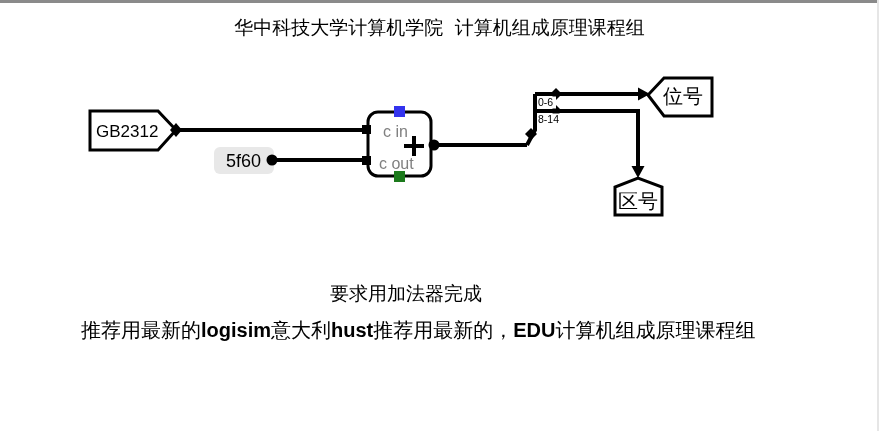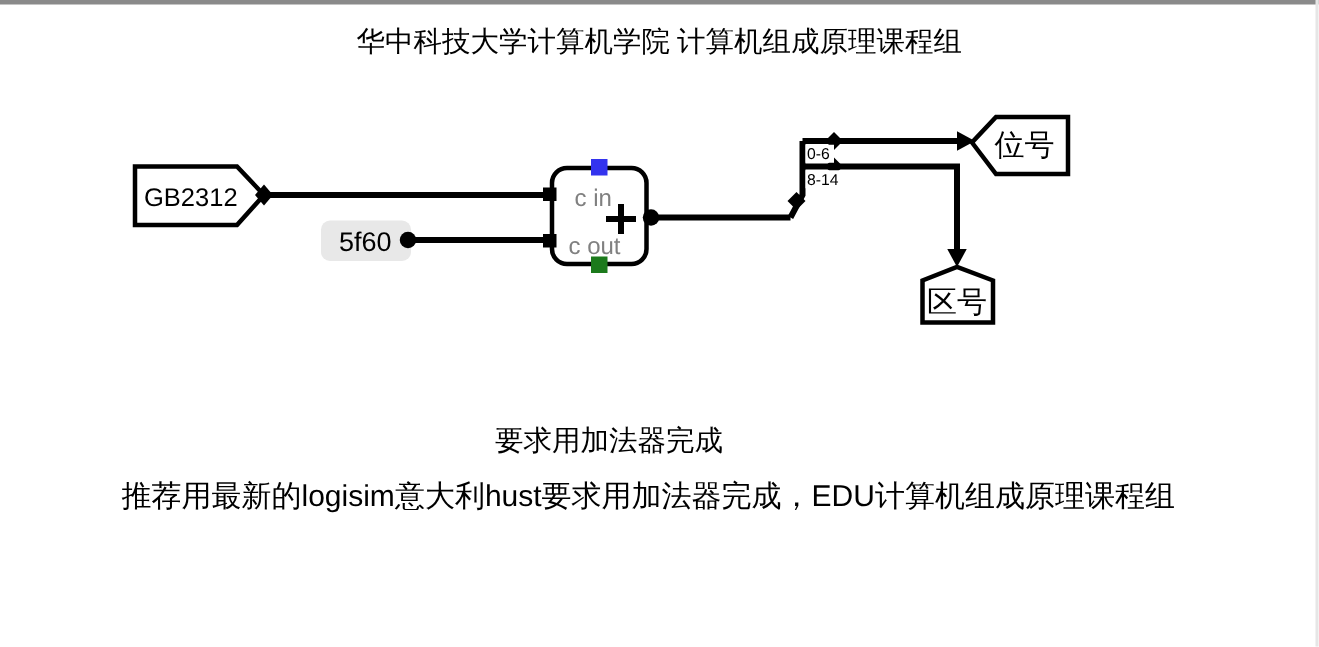--- a/index.html
+++ b/index.html
@@ -18,21 +18,21 @@
   }
   .right-edge {
     position: absolute; right: 0; top: 0;
     width: 2px; height: 431px;
     background: #e6e6e6;
   }
   .page-title {
     position: absolute; left: 0; top: 15px; width: 879px;
     text-align: center;
     font-size: 19px;
-    font-family: Liberation Serif, serif;
+    font-family: Liberation Mono, monospace;
     white-space: nowrap;
   }
   .circuit-svg { position: absolute; left: 0; top: 0; }
   .wire { stroke: #000; stroke-width: 4; fill: none; }
   .comp-outline { stroke: #000; stroke-width: 3; fill: #fff; stroke-linejoin: miter; }
   .marker { stroke: none; }
   .svg-label-sans { font-family: "Liberation Sans", sans-serif; }
   .svg-label-serif { font-family: "Liberation Serif", serif; }
   .port-label { font-size: 16px; }
   .range-label { font-size: 10.5px; }
@@ -43,21 +43,21 @@
     position: absolute; left: 330px; top: 281px;
     font-size: 19px; white-space: nowrap;
     font-family: Liberation Sans, sans-serif;
     text-align: center;
   }
   .note-line {
     position: absolute; left: 81px; top: 317px;
     font-size: 20px; white-space: nowrap;
   }
   .note-line .cjk { font-family: "Liberation Serif", serif; text-align: center; }
-  .note-line .latin { font-family: "Liberation Sans", sans-serif; font-weight: normal; text-align: right; }
+  .note-line .latin { font-family: "Liberation Sans", sans-serif; font-weight: bold; text-align: right; }
 </style>
 </head>
 <body>
 
 <div class="top-bar"></div>
 <div class="right-edge"></div>
 
 <div class="page-title">华中科技大学计算机学院 计算机组成原理课程组</div>
 
 <svg class="circuit-svg" width="879" height="431" viewBox="0 0 879 431">
@@ -117,13 +117,13 @@
   <polygon points="638,178 631.5,166 644.5,166" fill="#000"></polygon>
 
   <g>
     <path class="comp-outline" d="M615,215 L615,187 L638,178 L662,187 L662,215 Z"></path>
     <text class="svg-label-serif tunnel-label" x="618" y="208">区号</text>
   </g>
 </svg>
 
 <div class="note-center">要求用加法器完成</div>
 
-<div class="note-line"><span class="cjk">推荐用最新的</span><span class="latin">logisim</span><span class="cjk">意大利</span><span class="latin">hust</span><span class="cjk">要求用加法器完成，</span><span class="latin">EDU</span><span class="cjk">计算机组成原理课程组</span></div>
+<div class="note-line"><span class="cjk">推荐用最新的</span><span class="latin">logisim</span><span class="cjk">意大利</span><span class="latin">hust</span><span class="cjk">推荐用最新的，</span><span class="latin">EDU</span><span class="cjk">计算机组成原理课程组</span></div>
 
 </body></html>

